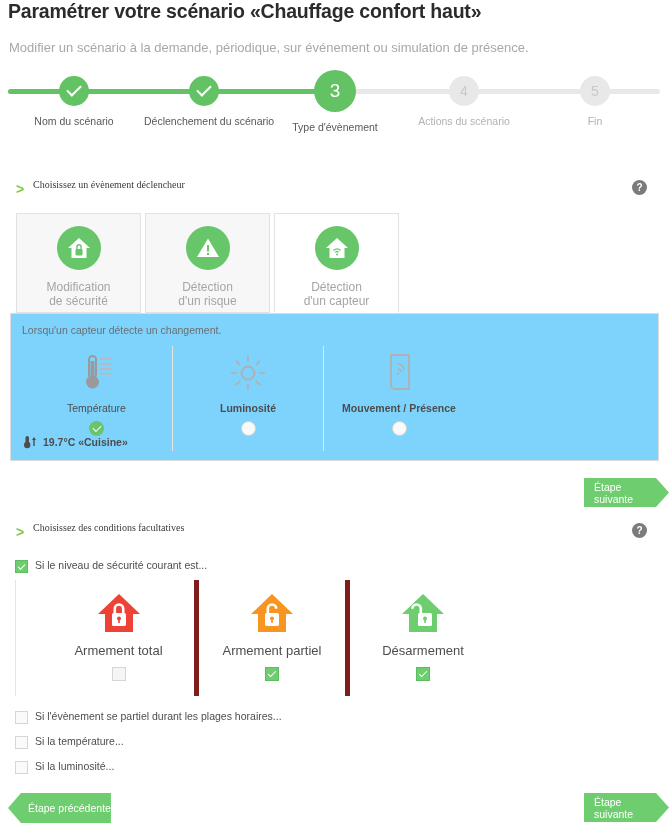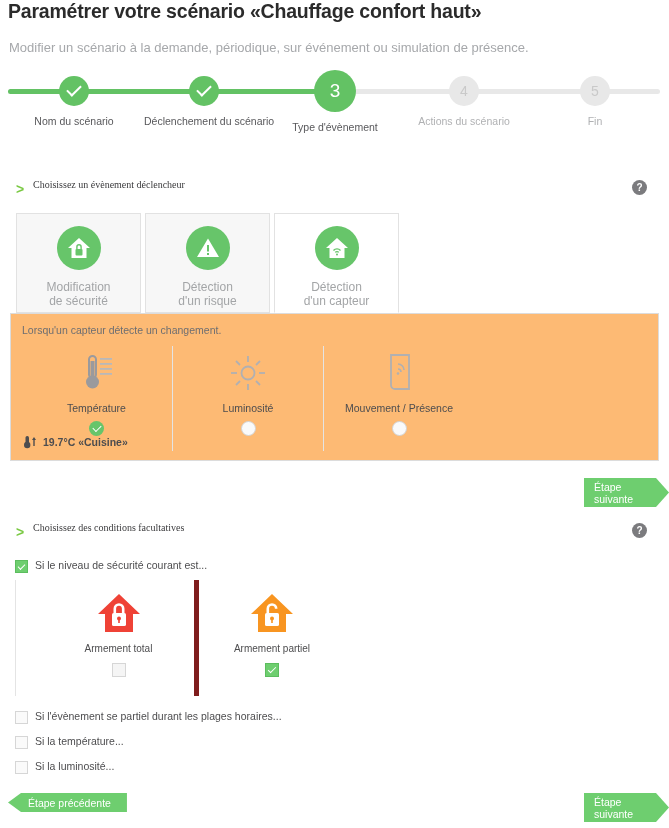--- a/index.html
+++ b/index.html
@@ -73,26 +73,26 @@
   .tab-icon {
     width: 44px; height: 44px; border-radius: 50%;
     background: #67c56a; margin: 12px auto 0 auto;
     display: flex; align-items: center; justify-content: center;
   }
   .tab-label { margin-top: 10px; font-size: 12px; color: #a3a5a7; line-height: 14px; }
 
   
   .sensor-panel {
     position: absolute; left: 10px; top: 313px; width: 649px; height: 148px;
-    border: 1px solid #dcdcdc; background: #fdba74; padding-left: 11px;
+    border: 1px solid #dcdcdc; background: #7dd3fc; padding-left: 11px;
   }
   .sensor-intro { position: absolute; left: 11px; top: 10px; font-size: 10.5px; color: #6d6e71; }
   .sensor-cols { position: absolute; left: 10px; top: 32px; height: 110px; }
   .sensor-col { position: absolute; top: 0; width: 151px; height: 105px; text-align: center; }
-  .sensor-col + .sensor-col { border-left: 1px solid #e4e4e4; }
+  .sensor-col + .sensor-col { border-left: 1px solid #e4e4e4; font-weight: bold; }
   .sensor-icon { height: 46px; display:flex; align-items:center; justify-content:center; margin-top: 4px; }
   .sensor-name { font-size: 10.5px; color: #4d4d4f; margin-top: 6px; }
   .sensor-radio {
     width: 15px; height: 15px; border-radius: 50%;
     border: 1px solid #d2d2d2; background: #fafafa;
     margin: 7px auto 0 auto;
   }
   .sensor-radio.checked {
     border: none; background: #67c56a;
     display:flex; align-items:center; justify-content:center;
@@ -110,24 +110,24 @@
 
   
   .btn-next {
     position: absolute; height: 29px; background: #6ece6f;
     display: flex; align-items: center;
     color: #ffffff; font-size: 10.5px;
     padding-left: 10px; padding-right: 20px;
     clip-path: polygon(0 0, calc(100% - 13px) 0, 100% 50%, calc(100% - 13px) 100%, 0 100%);
   }
   .btn-prev {
-    position: absolute; height: 19px; background: #6ece6f;
+    position: absolute; height: 30px; background: #6ece6f;
     display: flex; align-items: center;
     color: #ffffff; font-size: 10.5px;
-    padding-left: 20px; padding-right: 16px;
+    padding-left: 20px; padding-right: 0;
     clip-path: polygon(13px 0, 100% 0, 100% 100%, 13px 100%, 0 50%);
   }
 
   
   .cond-row { position: absolute; left: 0; height: 18px; }
   .cb {
     position: absolute; left: 15px; top: 0;
     width: 13px; height: 13px; border: 1px solid #d6d6d6; background: #fafafa;
   }
   .cb.checked {
@@ -142,21 +142,21 @@
   .cond-label { position: absolute; left: 35px; top: -1px; font-size: 10.5px; color: #4d4d4f; white-space: nowrap; }
 
   
   .seclevel { position: absolute; left: 15px; top: 580px; width: 530px; height: 120px; }
   .seclevel::before {
     content: ""; position: absolute; left: 0; top: 0; width: 1px; height: 116px; background: #e4e4e4;
   }
   .sec-col { position: absolute; top: 0; width: 151px; text-align: center; height: 116px; }
   .sec-col + .sec-col { border-left: 5px solid #7f1d1d; }
   .sec-icon { height: 56px; display: flex; align-items: center; justify-content: center; margin-top: 5px; }
-  .sec-label { font-size: 10px; color: #4d4d4f; margin-top: 2px; }
+  .sec-label { font-size: 13px; color: #4d4d4f; margin-top: 2px; }
   .sec-cb {
     width: 14px; height: 14px; border: 1px solid #d6d6d6; background: #f5f5f5;
     margin: 9px auto 0 auto;
   }
   .sec-cb.checked {
     background: #6ece6f; border-color: #5cbd5e;
     display: flex; align-items: center; justify-content: center;
   }
   .sec-cb.checked::after {
     content: ""; width: 7px; height: 3px;
@@ -356,20 +356,33 @@
           <rect x="17" y="24" width="14" height="13" rx="1.6" fill="#ffffff"></rect>
           <path d="M19.8 24 v-4.3 a4.2 4.2 0 0 1 8.4 0" fill="none" stroke="#ffffff" stroke-width="2.6"></path>
           <circle cx="24" cy="29.5" r="2" fill="#f89521"></circle>
           <rect x="23.2" y="29.5" width="1.6" height="4.5" fill="#f89521"></rect>
         </svg>
       </div>
       <div class="sec-label">Armement partiel</div>
       <div class="sec-cb checked"></div>
     </div>
 
+    <div class="sec-col" style="left:330px;">
+      <div class="sec-icon">
+        <svg width="48" height="48" viewBox="0 0 48 48" aria-hidden="true">
+          <path d="M24 5 L45 25 L38 25 L38 43 L10 43 L10 25 L3 25 Z" fill="#6ece6f"></path>
+          <rect x="19" y="24" width="14" height="13" rx="1.6" fill="#ffffff"></rect>
+          <path d="M21.8 24 v-4.3 a4.2 4.2 0 0 0 -8.4 0" fill="none" stroke="#ffffff" stroke-width="2.6"></path>
+          <circle cx="26" cy="29.5" r="2" fill="#6ece6f"></circle>
+          <rect x="25.2" y="29.5" width="1.6" height="4.5" fill="#6ece6f"></rect>
+        </svg>
+      </div>
+      <div class="sec-label">Désarmement</div>
+      <div class="sec-cb checked"></div>
+    </div>
   </div>
 
   <div class="cond-row" style="top:711px;">
     <span class="cb"></span>
     <span class="cond-label">Si l'évènement se partiel durant les plages horaires...</span>
   </div>
   <div class="cond-row" style="top:736px;">
     <span class="cb"></span>
     <span class="cond-label">Si la température...</span>
   </div>

